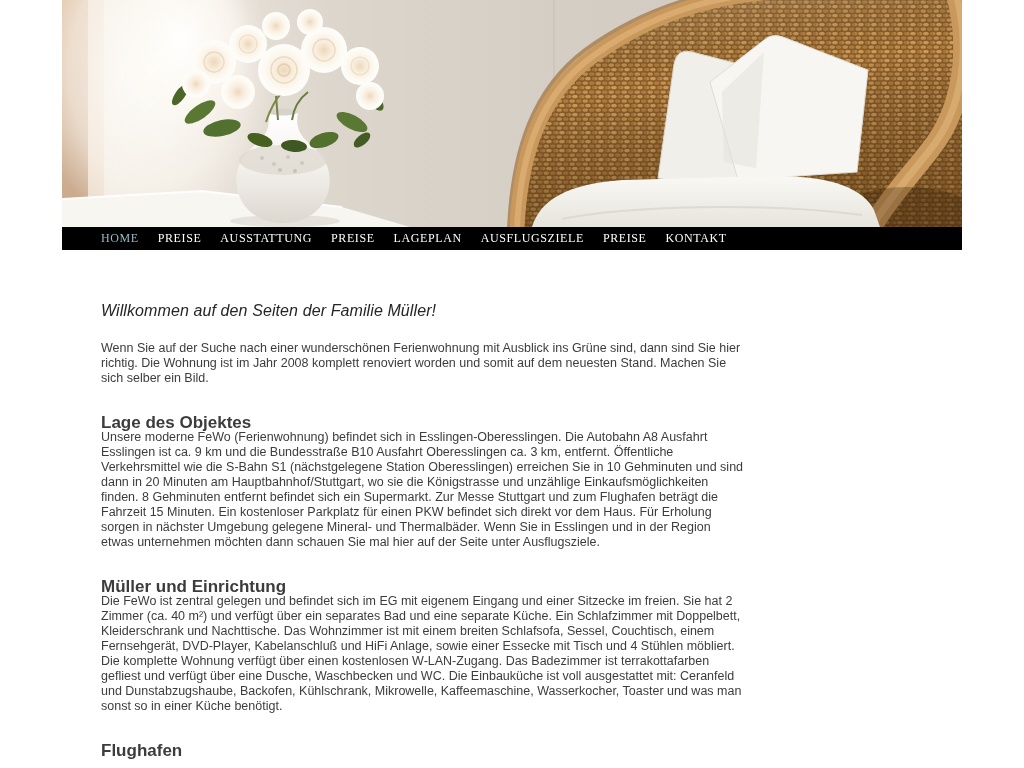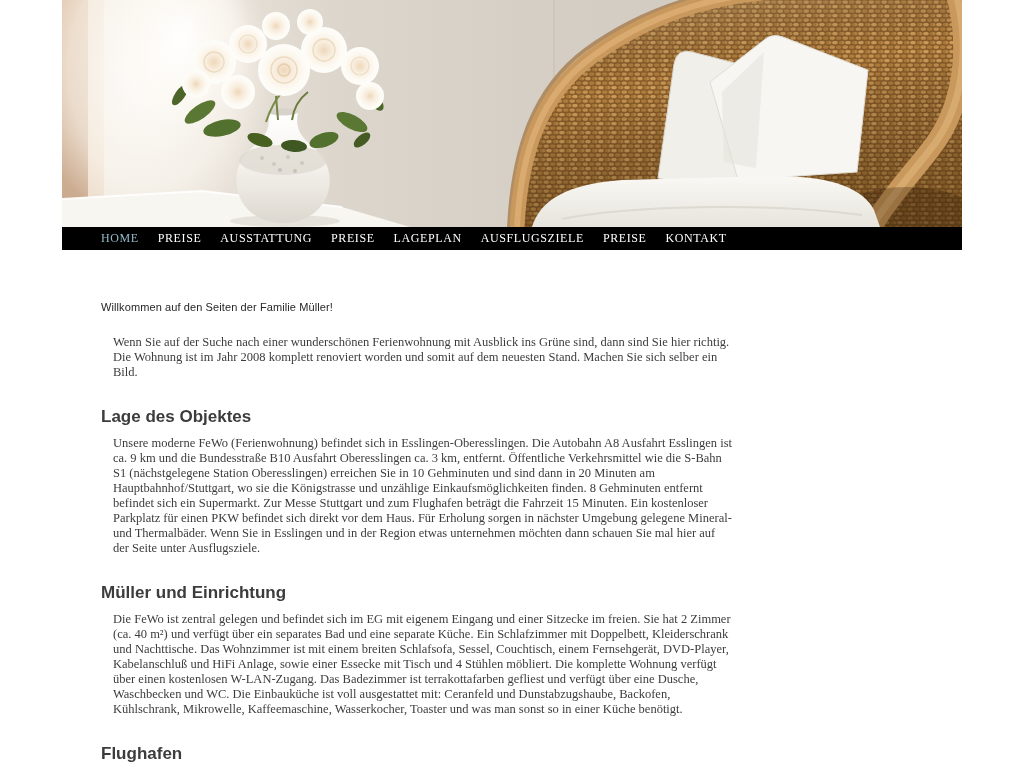--- a/index.html
+++ b/index.html
@@ -24,26 +24,26 @@
   }
   .nav a{
     font-family:"Liberation Serif","DejaVu Serif",serif;
     font-size:12px;letter-spacing:0.6px;line-height:23px;
     color:var(--nav-link);text-decoration:none;margin-right:19px;white-space:nowrap;
   }
   .nav a.active{color:var(--nav-active);}
   
   .content{padding:51px 0 0 39px;width:684px;}
   .content h1{
-    font-size:11px;font-weight:400;color:#262626;
-    margin:0 0 21px 0;line-height:1.2;letter-spacing:0.1px;
+    font-size:16px;font-weight:400;color:#262626;
+    margin:0 0 21px 0;line-height:1.2;letter-spacing:0.1px;font-style:italic;
   }
   .textcol{width:645px;}
   .content p{
-    font-size:12.5px;line-height:15px;color:var(--text);margin:12px;font-family:Liberation Serif, serif;
+    font-size:12.5px;line-height:15px;color:var(--text);margin:0;
   }
   .section{margin-top:29px;}
   .section h2{
     font-size:17px;line-height:15px;font-weight:700;color:var(--text);margin:0;
   }
 </style>
 </head>
 <body>
 
 <div class="page">

